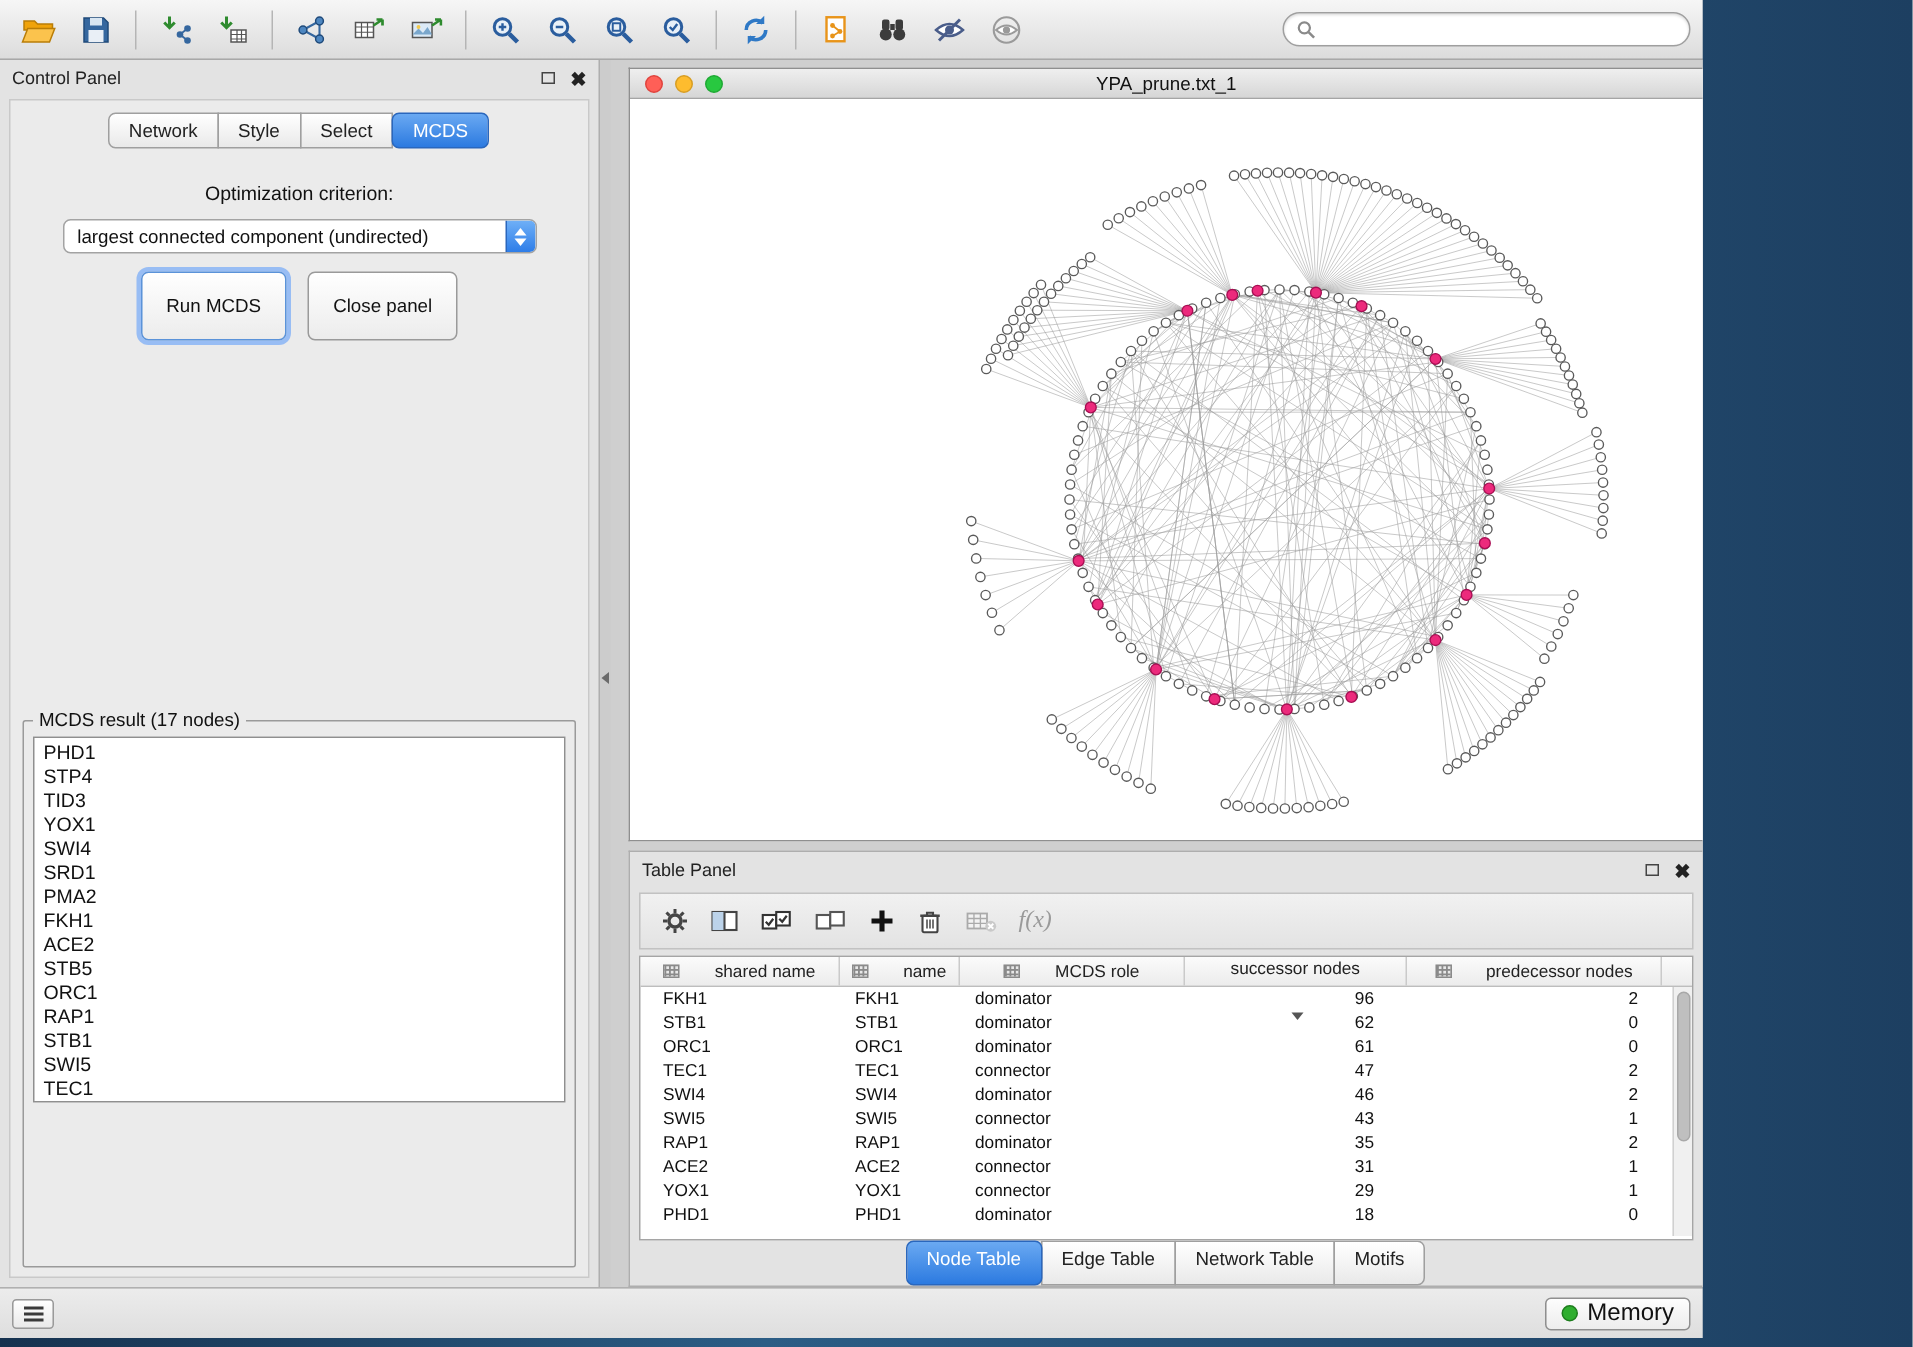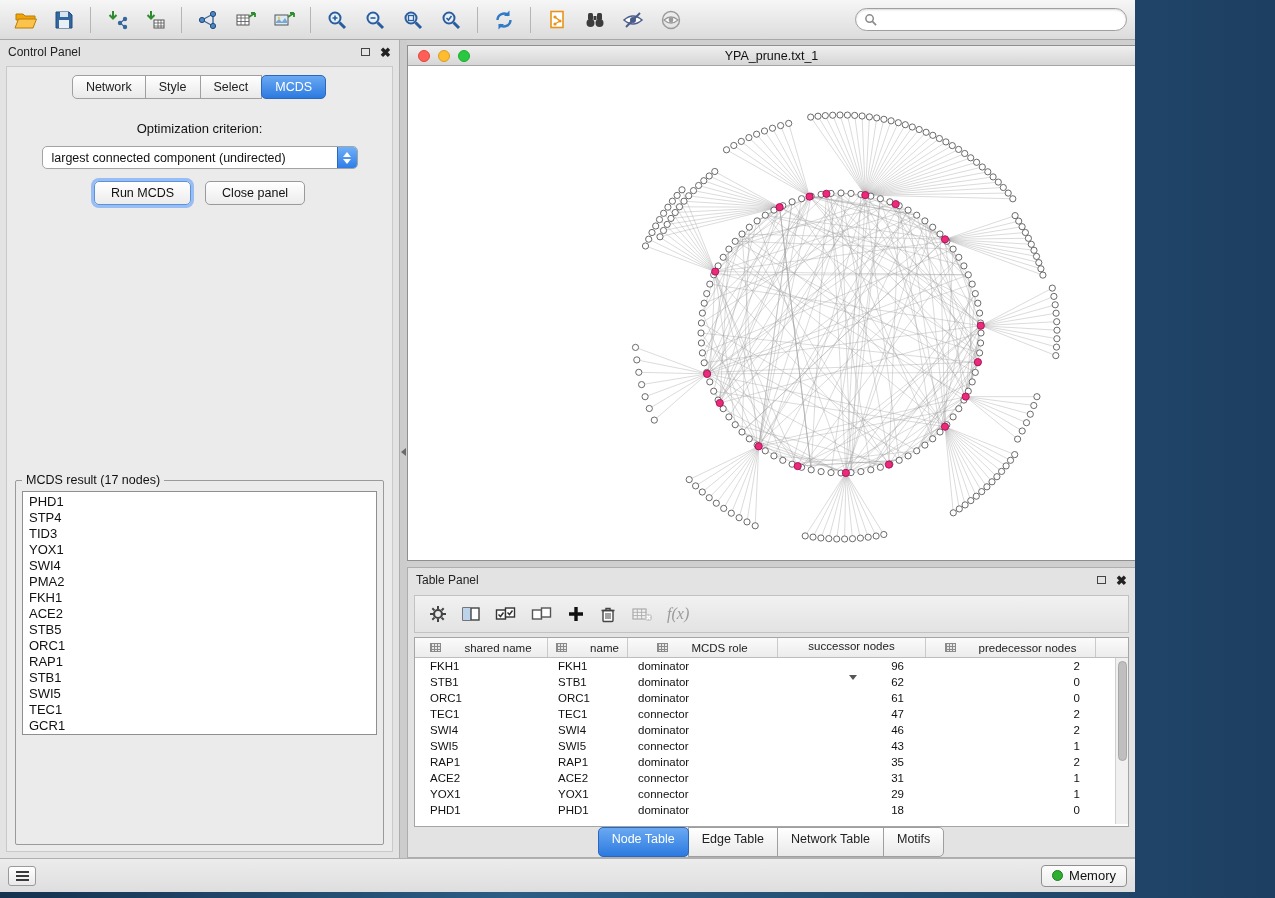--- a/index.html
+++ b/index.html
@@ -49,36 +49,36 @@
     border-radius:5px; display:flex; align-items:center; overflow:hidden;justify-content:flex-end; }
   .combo .combo-val { flex:1; font-size:12.5px; padding:0 9px; color:#111; white-space:nowrap; }
   .combo .combo-btn { width:20px; height:100%; background:linear-gradient(#6fb0f7,#2e7de8);
     display:flex; flex-direction:column; align-items:center; justify-content:center; gap:2px;
     border-left:1px solid #2a67bd; }
   .tri-up { width:0; height:0; border-left:4px solid transparent; border-right:4px solid transparent;
     border-bottom:5px solid #fff; }
   .tri-dn { width:0; height:0; border-left:4px solid transparent; border-right:4px solid transparent;
     border-top:5px solid #fff; }
   .btn-row { display:flex; justify-content:center; gap:14px; margin-top:12px; }
-  .btn { font-size:12.5px; padding:4px 16px; border:1px solid #9a9a9a; border-radius:5px;
+  .btn { font-size:12.5px; padding:15px 16px; border:1px solid #9a9a9a; border-radius:5px;
     background:linear-gradient(#ffffff,#ececec); color:#111; }
   .btn.focused { box-shadow:0 0 0 3px rgba(96,158,250,.6); border-color:#5b93d9; }
   .result-box { margin:auto 8px 6px 8px; border:1px solid #9a9a9a; border-radius:2px;
     padding:4px 6px 6px 6px; height:372px; display:flex; flex-direction:column; }
   .result-box legend { font-size:12.5px; padding:0 4px; color:#111; }
   .result-list { flex:1; background:#fff; border:1px solid #8f8f8f; overflow:hidden;
     padding:2px 0 0 6px; }
   .result-item { font-size:13px; line-height:16px; color:#111; }
 
   .vsplit { width:7px; flex:0 0 7px; background:#cccccc; position:relative; }
   .vsplit .grab { position:absolute; left:1px; top:408px; width:0; height:0;
     border-top:4px solid transparent; border-bottom:4px solid transparent; border-right:5px solid #6a6a6a; }
 
   
-  .right-col { flex:1; display:flex; flex-direction:column; min-width:0; padding-top:5px; background:#cfcfcf; }
+  .right-col { flex:1; display:flex; flex-direction:column; min-width:0; padding-top:5px; background:#cfcfcf;margin-left:12px; }
 
   .net-window { height:516px; flex:0 0 516px; display:flex; flex-direction:column;
     border:1px solid #8f8f8f; border-right:none; background:#fff; }
   .titlebar { height:20px; flex:0 0 20px; background:linear-gradient(#efefef,#d6d6d6);
     border-bottom:1px solid #a5a5a5; position:relative; display:flex; align-items:center; }
   .lights { display:flex; gap:8px; padding-left:10px; }
   .light { width:12px; height:12px; border-radius:50%; }
   .light.red { background:#ff5f57; border:1px solid #e0443e; }
   .light.yellow { background:#febc2e; border:1px solid #d89e24; }
   .light.green { background:#28c840; border:1px solid #1faa34; }
@@ -122,21 +122,21 @@
   .tp-tabs { height:30px; flex:0 0 30px; display:flex; justify-content:center; }
 
   
   .statusbar { height:34px; flex:0 0 34px; background:linear-gradient(#ececec,#dedede);
     border-top:1px solid #b0b0b0; display:flex; align-items:center; padding:0 8px; }
   .menu-btn { width:28px; height:20px; border:1px solid #9a9a9a; border-radius:3px;
     background:linear-gradient(#fff,#e9e9e9); display:flex; align-items:center; justify-content:center; }
   .menu-lines { width:13px; height:2px; background:#3a3a3a; box-shadow:0 4px 0 #3a3a3a, 0 -4px 0 #3a3a3a; }
   .memory-btn { margin-left:auto; height:22px; border:1px solid #8f8f8f; border-radius:4px;
     background:linear-gradient(#fdfdfd,#ededed); display:flex; align-items:center; gap:6px;
-    padding:0 10px; font-size:13px; color:#111; }
+    padding:0 10px; font-size:16px; color:#111; }
   .mem-dot { width:11px; height:11px; border-radius:50%; background:#2fae2f; border:1px solid #1d7d1d; }
 </style>
 </head>
 <body>
 
 <div class="app">
 
   <div class="toolbar">
     <span class="tb-btn">
       <svg width="24" height="22" viewBox="0 0 24 22">
@@ -301,30 +301,30 @@
           <button class="btn">Close panel</button>
         </div>
         <fieldset class="result-box">
           <legend>MCDS result (17 nodes)</legend>
           <div class="result-list" id="mcds-list">
               <div class="result-item">PHD1</div>
               <div class="result-item">STP4</div>
               <div class="result-item">TID3</div>
               <div class="result-item">YOX1</div>
               <div class="result-item">SWI4</div>
+              <div class="result-item">SRD1</div>
               <div class="result-item">PMA2</div>
               <div class="result-item">FKH1</div>
               <div class="result-item">ACE2</div>
               <div class="result-item">STB5</div>
               <div class="result-item">ORC1</div>
               <div class="result-item">RAP1</div>
               <div class="result-item">STB1</div>
               <div class="result-item">SWI5</div>
               <div class="result-item">TEC1</div>
-              <div class="result-item">GCR1</div>
             </div>
         </fieldset>
       </div>
     </div>
 
     <div class="vsplit">
         <span class="grab"></span>
       </div>
 
     <div class="right-col">

